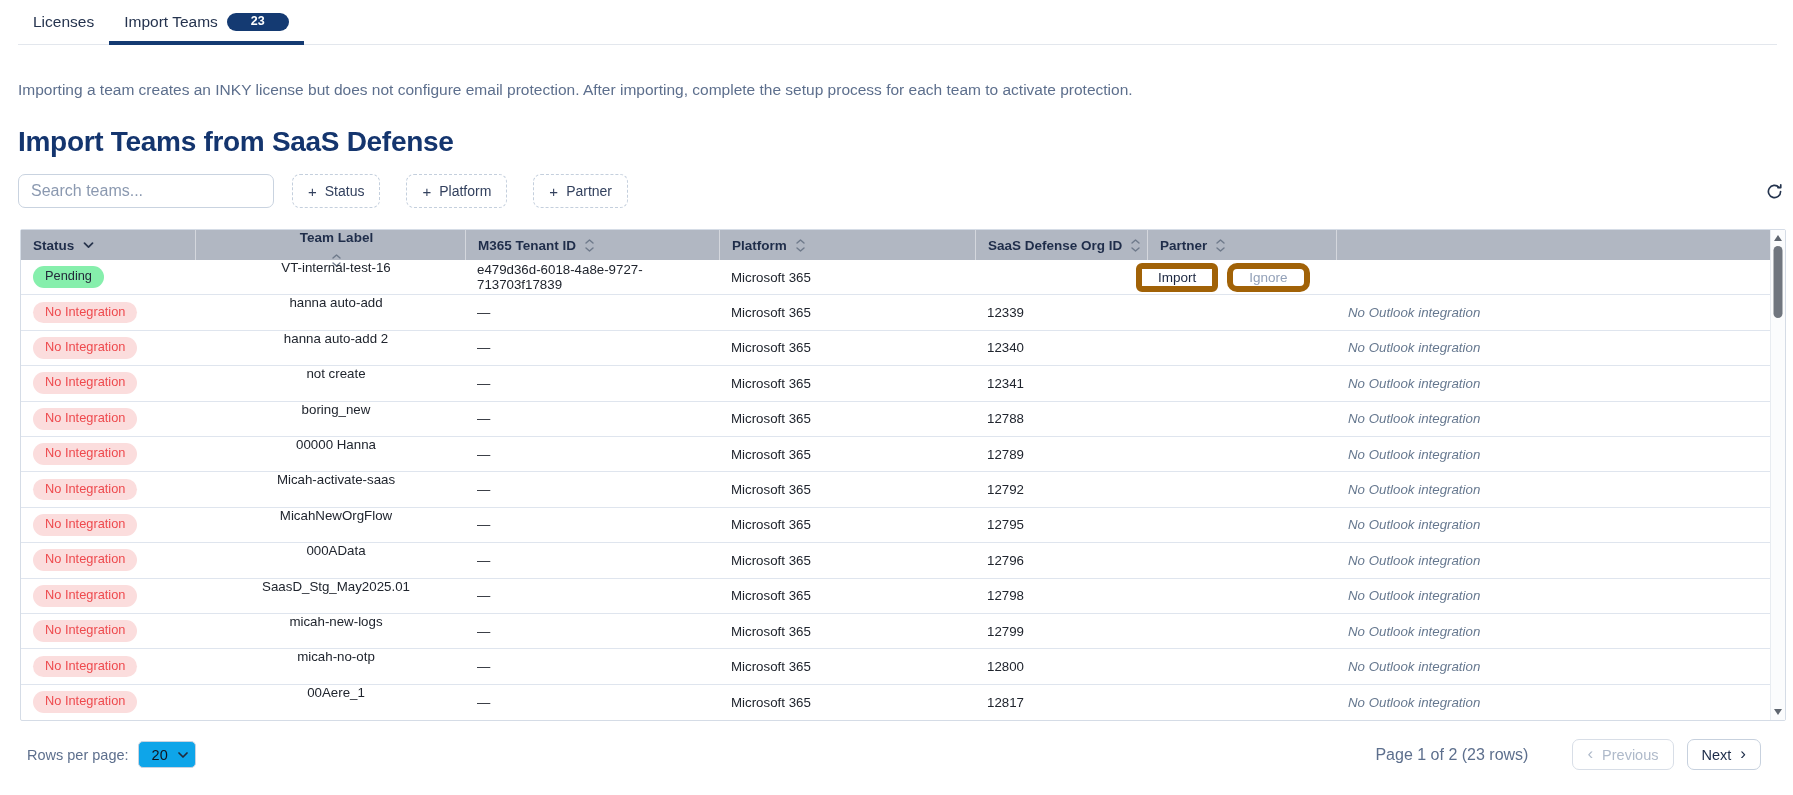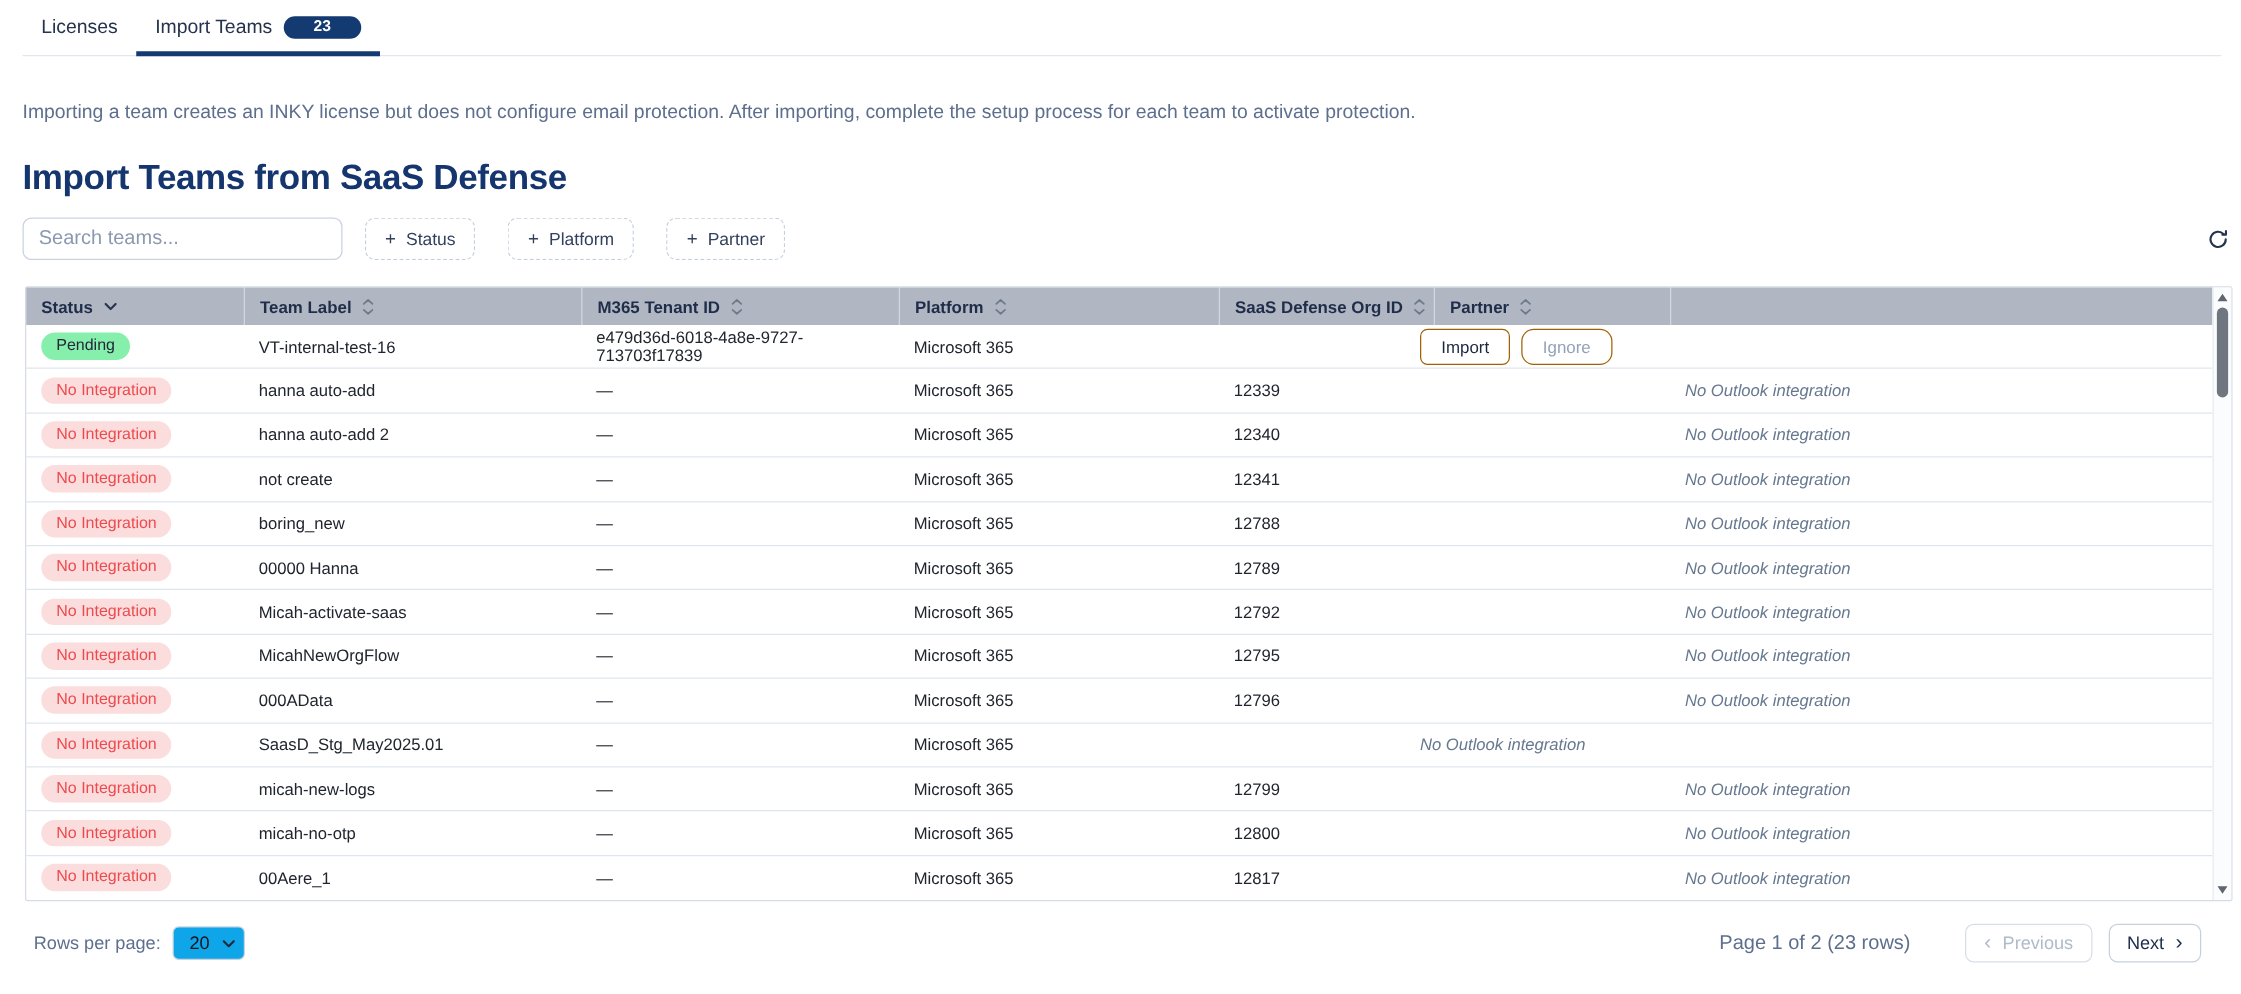--- a/index.html
+++ b/index.html
@@ -39,32 +39,32 @@
 
   
   .table-wrap { margin: 21px 7px 0 20px; border: 1px solid #d5dce6; border-radius: 2px;
     display: flex; align-items: stretch; }
   .t-content { flex: 1; min-width: 0; }
   .th-row { display: flex; height: 30px; background: #b1b7c2; align-items: stretch; }
   .th { display: flex; align-items: center; gap: 9px; padding-left: 12px;
     font-size: 13.5px; font-weight: 600; color: #1f2d4a; cursor: pointer; }
   .th + .th { border-left: 1px solid rgba(255,255,255,0.45); }
   .sort-icon { display: flex; align-items: center; }
-  .c0 { width: 174px; } .c1 { width: 270px; } .c2 { width: 254px; }
+  .c0 { width: 174px; } .c1 { width: 270px; flex-direction: column; } .c2 { width: 254px; }
   .c3 { width: 216px; } .c4 { width: 172px; margin-left: 40px; } .c5 { width: 189px; }
   .c6 { flex: 1; }
   .tr { display: flex; height: 35.4px; align-items: center; border-bottom: 1px solid #dfe5ee; }
   .tr:last-child { border-bottom: none; }
   .td { display: flex; align-items: center; padding-left: 12px; font-size: 13.3px;
     color: #20252e; height: 100%; }
   .badge { display: inline-block; padding: 4px 12px 5px; border-radius: 999px;
     font-size: 12.8px; line-height: 1; }
   .badge-pending { background: #86efac; color: #23293a; }
   .badge-error { background: #fbdddd; color: #ee4a4e; font-weight: 500; }
-  .row-btn { height: 29px; padding: 0 16px; background: #fff; border: 1px solid #a16207;
+  .row-btn { height: 29px; padding: 0 16px; background: #fff; border: 6px solid #a16207;
     border-radius: 6px; font-size: 13.5px; cursor: pointer; margin-right: 9px;
     font-family: "Liberation Sans", sans-serif; }
   .row-btn.primary { color: #1c2740; }
   .row-btn.muted { color: #93a1b8; border-radius: 10px; }
   .note { font-style: italic; color: #66788f; font-size: 13.3px; }
 
   
   .t-scrollbar { width: 15px; background: #fbfcfd; border-left: 1px solid #e8ecf1;
     position: relative; }
   .scroll-arrow { position: absolute; left: 50%; transform: translateX(-50%);
@@ -311,20 +311,21 @@
             <span class="note">No Outlook integration</span>
           </div>
         </div>
         <div class="tr">
           <div class="td c0">
             <span class="badge badge-error">No Integration</span>
           </div>
           <div class="td c1">SaasD_Stg_May2025.01</div>
           <div class="td c2">—</div>
           <div class="td c3">Microsoft 365</div>
+          <div class="td c4">12798</div>
           <div class="td c5"></div>
           <div class="td c6">
             <span class="note">No Outlook integration</span>
           </div>
         </div>
         <div class="tr">
           <div class="td c0">
             <span class="badge badge-error">No Integration</span>
           </div>
           <div class="td c1">micah-new-logs</div>

